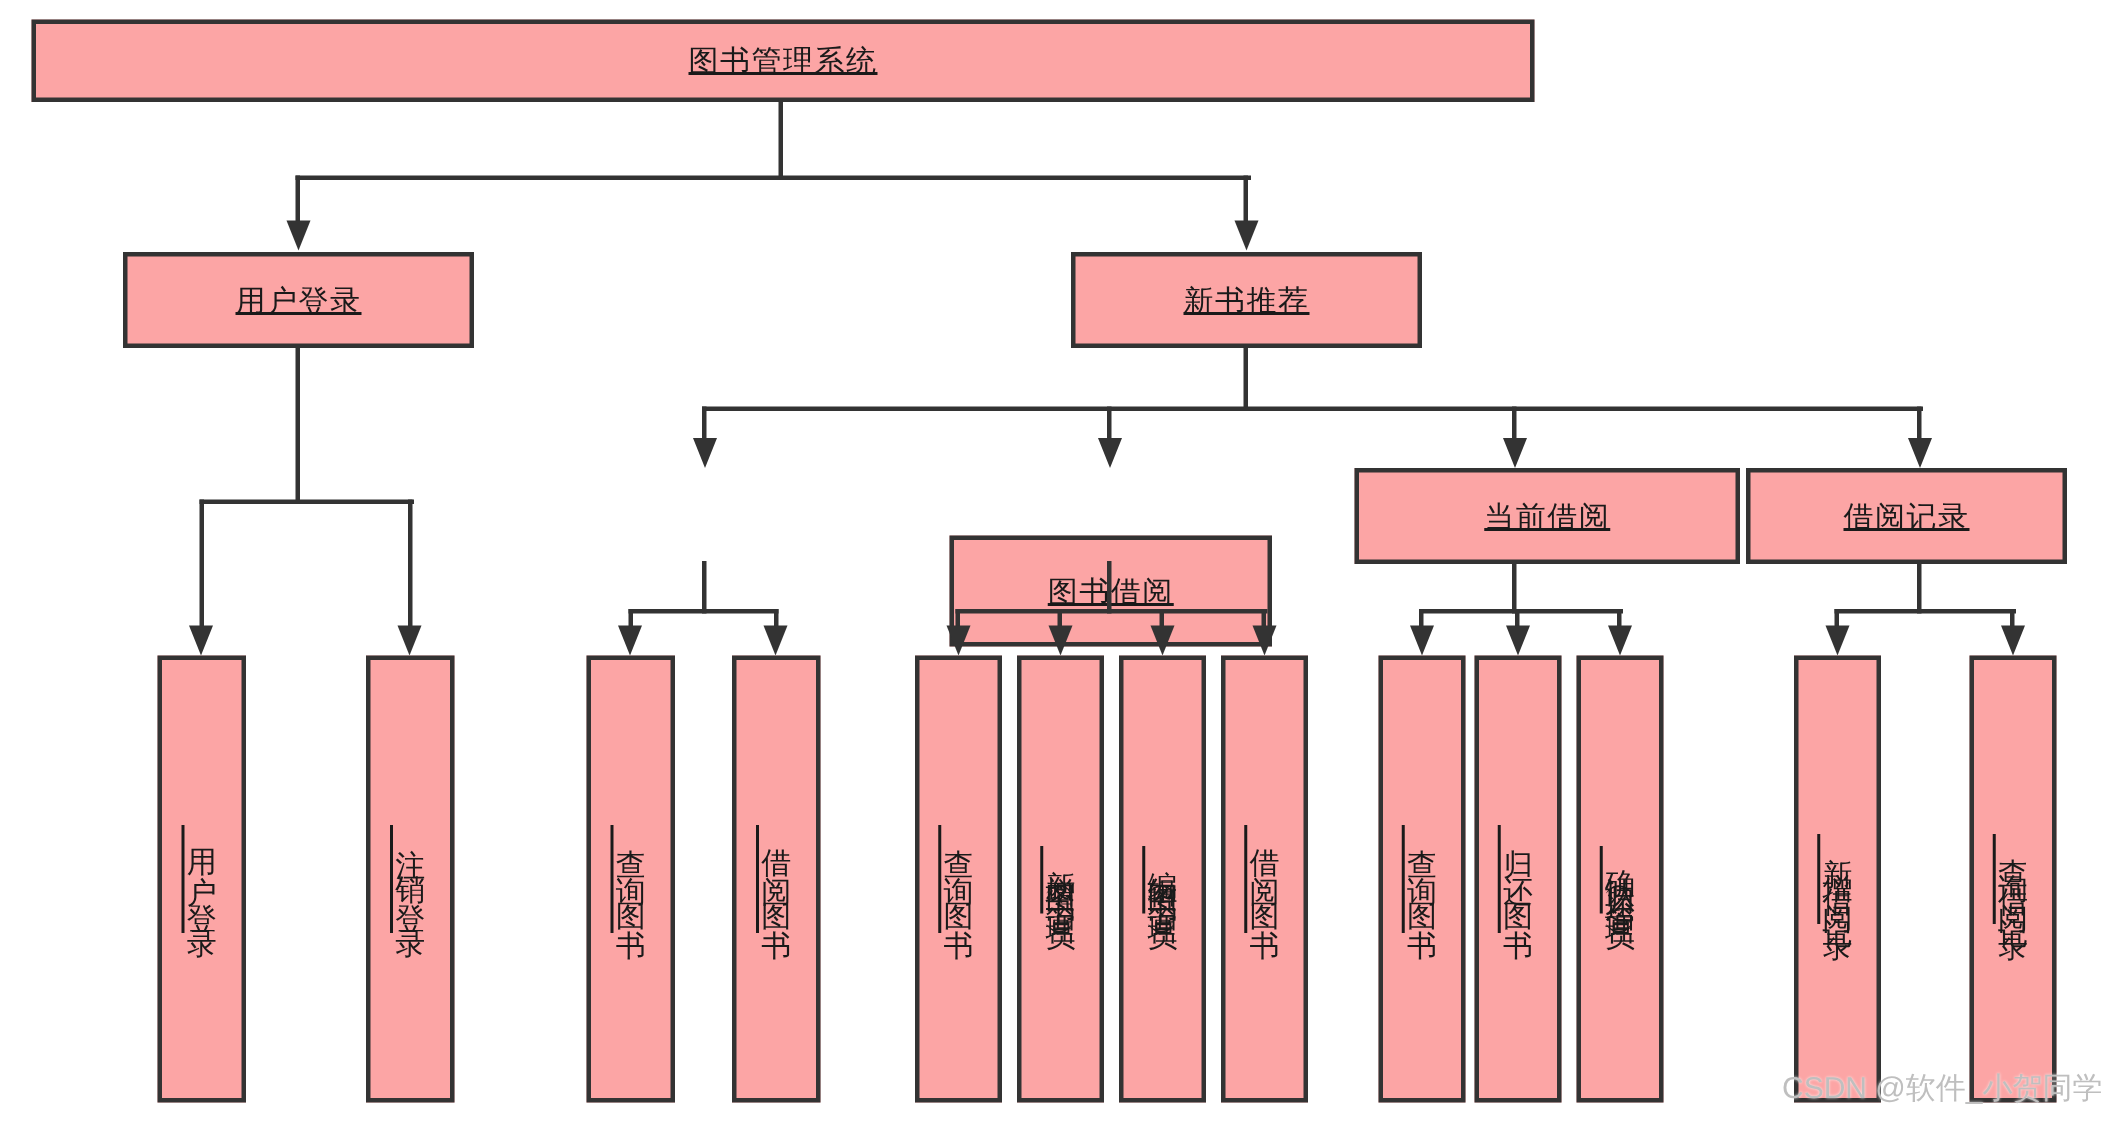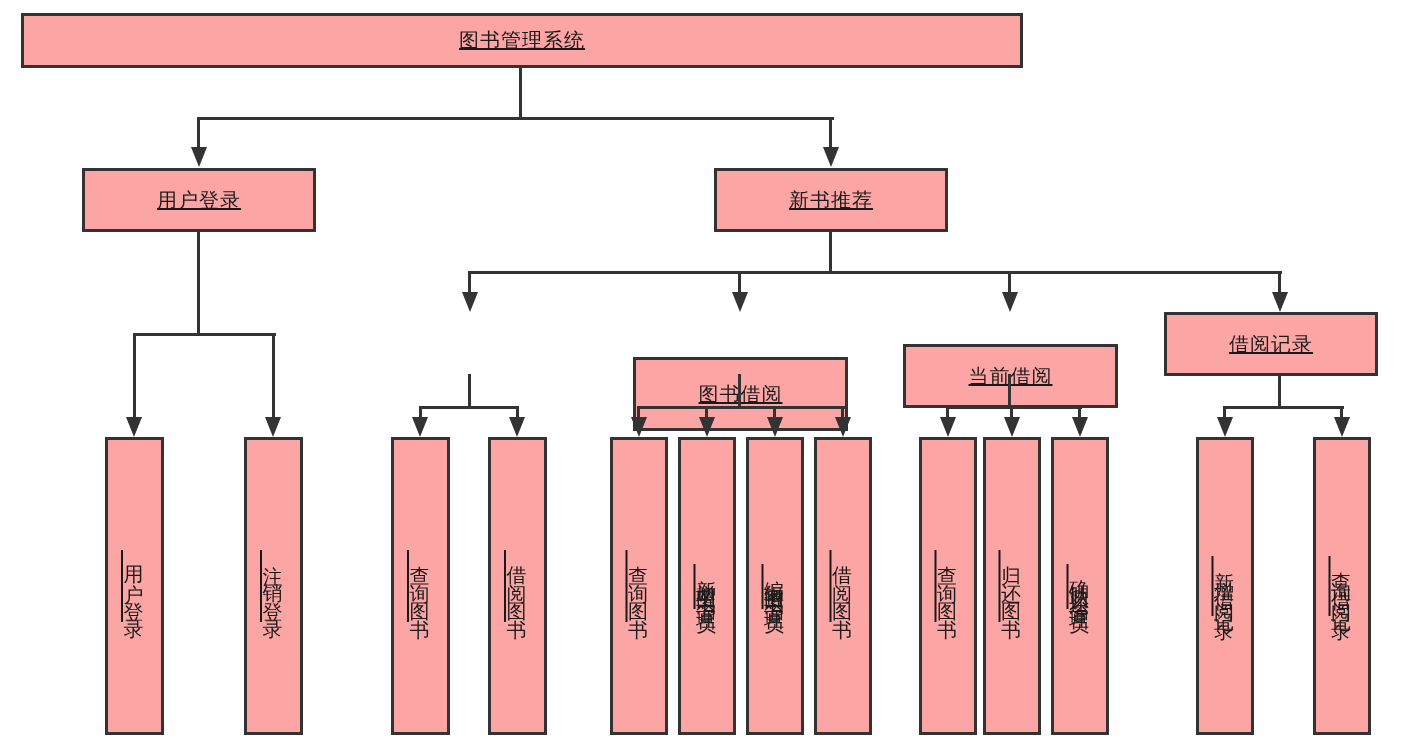--- a/index.html
+++ b/index.html
@@ -68,21 +68,21 @@
   <div class="vline" style="left:468px;top:271px;width:3px;height:23px;"></div>
   <div class="tri" style="left:462px;top:292px;"></div>
   <div class="vline" style="left:738px;top:271px;width:3px;height:23px;"></div>
   <div class="tri" style="left:732px;top:292px;"></div>
   <div class="vline" style="left:1008px;top:271px;width:3px;height:23px;"></div>
   <div class="tri" style="left:1002px;top:292px;"></div>
   <div class="vline" style="left:1278px;top:271px;width:3px;height:23px;"></div>
   <div class="tri" style="left:1272px;top:292px;"></div>
 
   <div class="box" style="left:633px;top:312px;width:215px;height:74px;margin-top:45px;">图书借阅</div>
-  <div class="box" style="left:903px;top:312px;width:215px;height:64px;margin-top:32px;">当前借阅</div>
+  <div class="box" style="left:903px;top:312px;width:257px;height:64px;">当前借阅</div>
   <div class="box" style="left:1164px;top:312px;width:214px;height:64px;">借阅记录</div>
 
   <div class="vline" style="left:468px;top:374px;width:3px;height:35px;"></div>
   <div class="hline" style="left:419px;top:406px;width:100px;height:3px;"></div>
   <div class="vline" style="left:419px;top:406px;width:3px;height:14px;"></div>
   <div class="tri" style="left:412px;top:417px;"></div>
   <div class="vline" style="left:516px;top:406px;width:3px;height:14px;"></div>
   <div class="tri" style="left:509px;top:417px;"></div>
 
   <div class="vline" style="left:738px;top:374px;width:3px;height:35px;"></div>
@@ -123,13 +123,14 @@
   <div class="box leaf ls10" style="left:746px;top:437px;width:58px;height:298px;">编辑图书（管理员）</div>
   <div class="box leaf" style="left:814px;top:437px;width:58px;height:298px;">借阅图书</div>
 
   <div class="box leaf" style="left:919px;top:437px;width:58px;height:298px;">查询图书</div>
   <div class="box leaf" style="left:983px;top:437px;width:58px;height:298px;">归还图书</div>
   <div class="box leaf ls10" style="left:1051px;top:437px;width:58px;height:298px;">确认归还（管理员）</div>
 
   <div class="box leaf ls6" style="left:1196px;top:437px;width:58px;height:298px;">新增借阅记录</div>
   <div class="box leaf ls6" style="left:1313px;top:437px;width:58px;height:298px;">查询借阅记录</div>
 
+  <span class="watermark">CSDN @软件_小贺同学</span>
 </div>
 
 </body></html>

